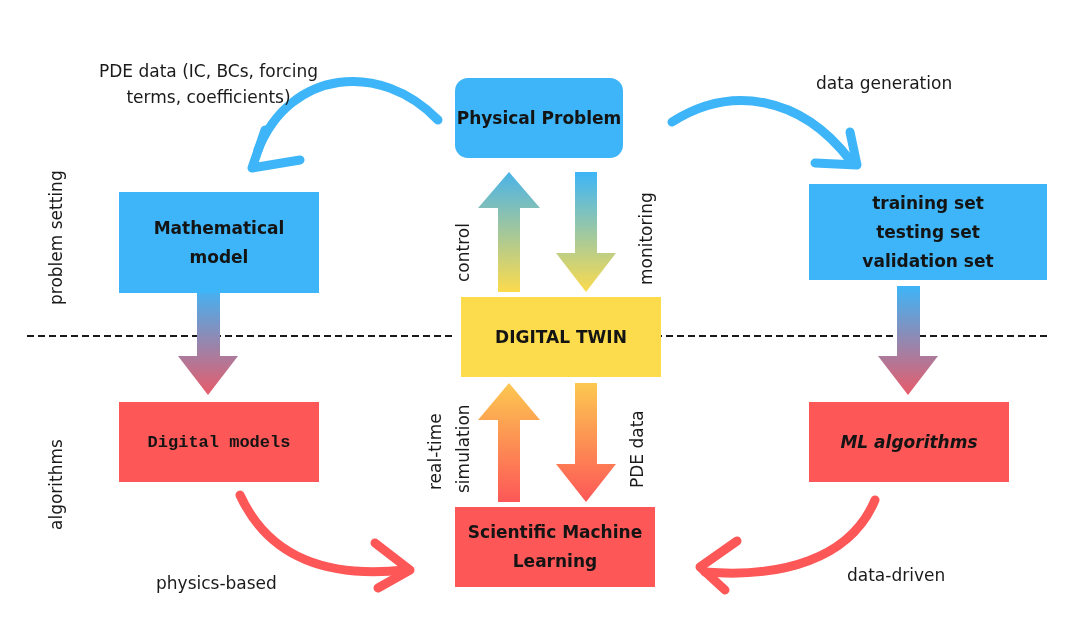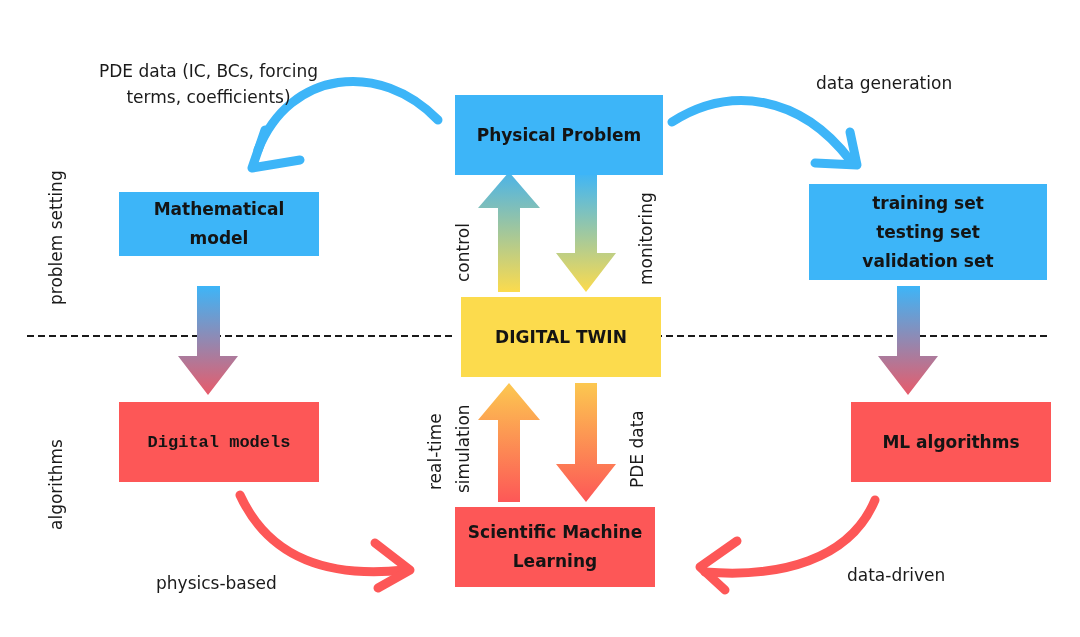--- a/index.html
+++ b/index.html
@@ -68,29 +68,29 @@
     <path d="M240,495 C270,560 330,578 405,570" fill="none" stroke="#fd5757" stroke-width="9" stroke-linecap="round"></path>
     <path d="M375,543 L410,570 L378,588" fill="none" stroke="#fd5757" stroke-width="9" stroke-linecap="round" stroke-linejoin="round"></path>
   </g>
 
   <g>
     <path d="M875,500 C850,560 780,578 705,572" fill="none" stroke="#fd5757" stroke-width="9" stroke-linecap="round"></path>
     <path d="M737,541 L700,567 L725,590" fill="none" stroke="#fd5757" stroke-width="9" stroke-linecap="round" stroke-linejoin="round"></path>
   </g>
 </svg>
 
-<div class="box blue" style="left:455px;top:95px;width:208px;height:80px;">Physical Problem</div>
-<div class="box blue" style="left:119px;top:192px;width:200px;height:64px;">Mathematical
+<div class="box blue" style="left:455px;top:78px;width:168px;height:80px;border-radius:13px;">Physical Problem</div>
+<div class="box blue" style="left:119px;top:192px;width:200px;height:101px;">Mathematical
 model</div>
 <div class="box blue" style="left:809px;top:184px;width:238px;height:96px;">training set
 testing set
 validation set</div>
 <div class="box yellow" style="left:455px;top:297px;width:200px;height:80px;margin-left:6px;">DIGITAL TWIN</div>
 <div class="box red" style="left:119px;top:402px;width:200px;height:80px;font-family:Liberation Mono, monospace;">Digital models</div>
-<div class="box red" style="left:851px;top:402px;width:200px;height:80px;">ML algorithms</div>
+<div class="box red" style="left:809px;top:402px;width:200px;height:80px;font-style:italic;">ML algorithms</div>
 <div class="box red" style="left:455px;top:507px;width:200px;height:80px;">Scientific Machine
 Learning</div>
 
 <div class="lbl" style="left:86px;top:58px;text-align:center;width:245px;">PDE data (IC, BCs, forcing
 terms, coefficients)</div>
 <div class="lbl" style="left:816px;top:70px;">data generation</div>
 <div class="lbl" style="left:156px;top:570px;">physics-based</div>
 <div class="lbl" style="left:847px;top:562px;">data-driven</div>
 
 <div class="vlbl" style="left:452px;top:282px;">control</div>

